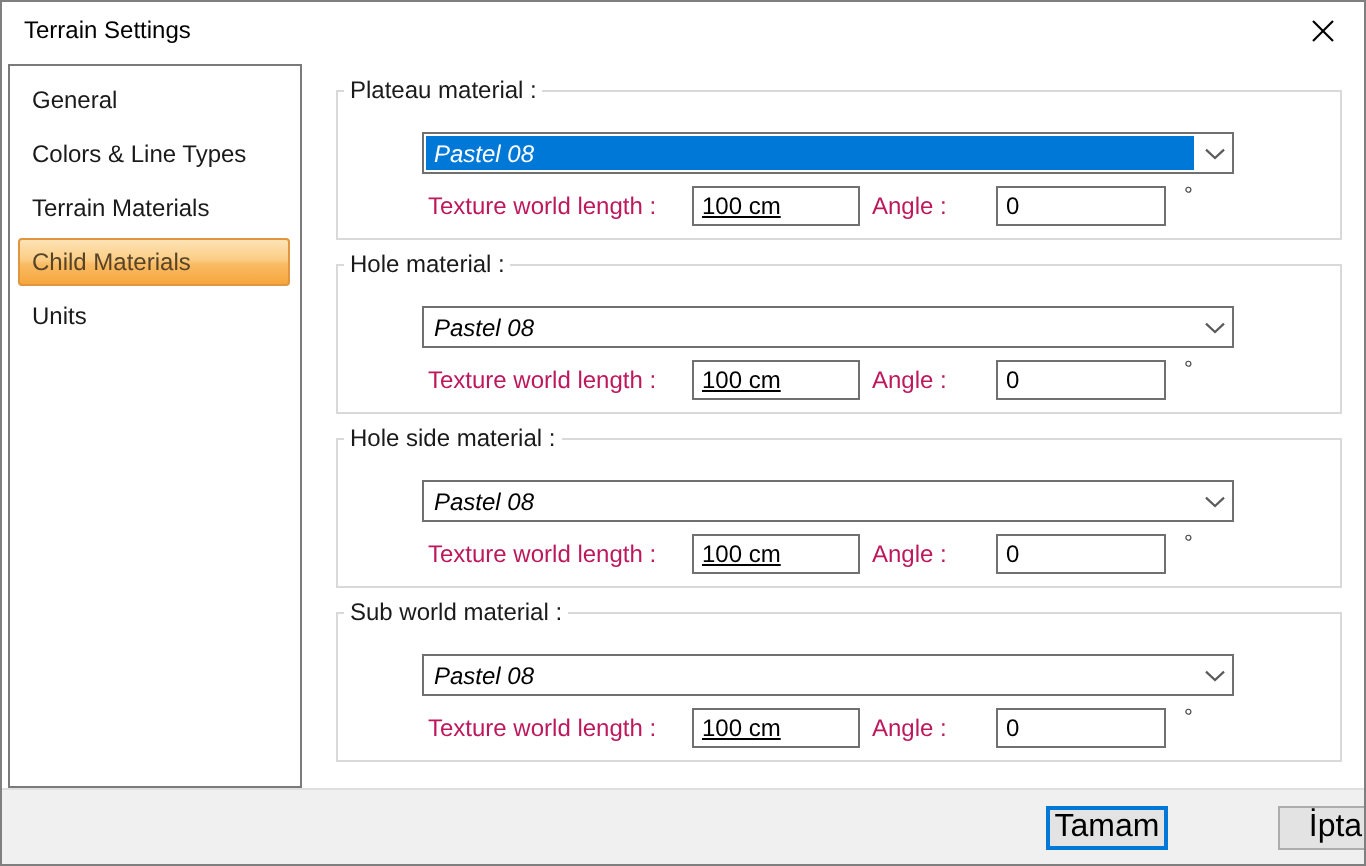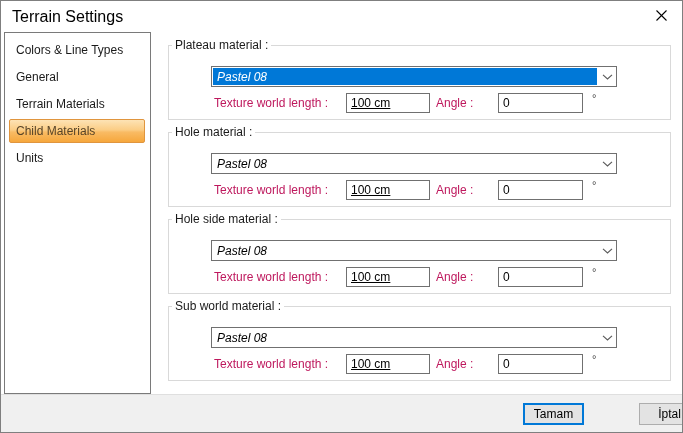--- a/index.html
+++ b/index.html
@@ -7,21 +7,21 @@
   body { font-family:"Liberation Sans", sans-serif; font-size:12px; color:#1a1a1a; }
 
   .dialog {
     position:relative; width:683px; height:433px;
     background:#fff; border:1px solid var(--dialog_border,#7f7f7f);
     overflow:hidden;
   }
 
   
   .titlebar { position:absolute; left:0; top:0; right:0; height:28px; background:#fff; }
-  .title-text { position:absolute; left:11px; top:7px; font-size:16px; color:#000; white-space:nowrap; }
+  .title-text { position:absolute; left:11px; top:7px; font-size:12px; color:#000; white-space:nowrap; }
   .close-btn {
     position:absolute; right:4px; top:0; width:34px; height:28px;
     display:flex; align-items:center; justify-content:center; cursor:default;
   }
   .close-btn svg { display:block; }
 
   
   .sidebar {
     position:absolute; left:3px; top:31px; width:147px; height:362px;
     border:1px solid var(--list_border,#7a7a7a); background:#fff;
@@ -80,21 +80,21 @@
   .degree { position:absolute; left:423px; top:-1px; font-size:11px; color:#444; }
 
   
   .footer {
     position:absolute; left:0; right:0; bottom:0; height:38px;
     background:var(--footer_bg,#f0f0f0); border-top:1px solid #dfdfdf;
   }
   .btn {
     position:absolute; top:8px; height:22px; width:61px;
     background:var(--button_bg,#e3e3e3); color:#000;
-    font-family:"Liberation Sans", sans-serif; font-size:12px;
+    font-family:"Liberation Sans", sans-serif; font-size:16px;
     text-align:center; line-height:18px; cursor:default;
   }
   .btn-ok  { left:522px; border:2px solid var(--accent,#0078d7); }
   .btn-cancel { left:602px; border:1px solid #adadad; line-height:20px;margin-left:36px; }
 </style>
 </head>
 <body>
 
 <div class="dialog">
 
@@ -105,24 +105,24 @@
         <svg width="13" height="13" viewBox="0 0 13 13">
           <line x1="1.5" y1="1.5" x2="11.5" y2="11.5" stroke="#000" stroke-width="1.1"></line>
           <line x1="11.5" y1="1.5" x2="1.5" y2="11.5" stroke="#000" stroke-width="1.1"></line>
         </svg>
       </span>
     </div>
   </div>
 
   <div class="sidebar">
       <div class="sidebar-item">
+    <span>General</span>
+  </div>
+      <div class="sidebar-item">
     <span>Colors &amp; Line Types</span>
-  </div>
-      <div class="sidebar-item">
-    <span>General</span>
   </div>
       <div class="sidebar-item">
     <span>Terrain Materials</span>
   </div>
       <div class="sidebar-item selected">
     <span>Child Materials</span>
   </div>
       <div class="sidebar-item">
     <span>Units</span>
   </div>

